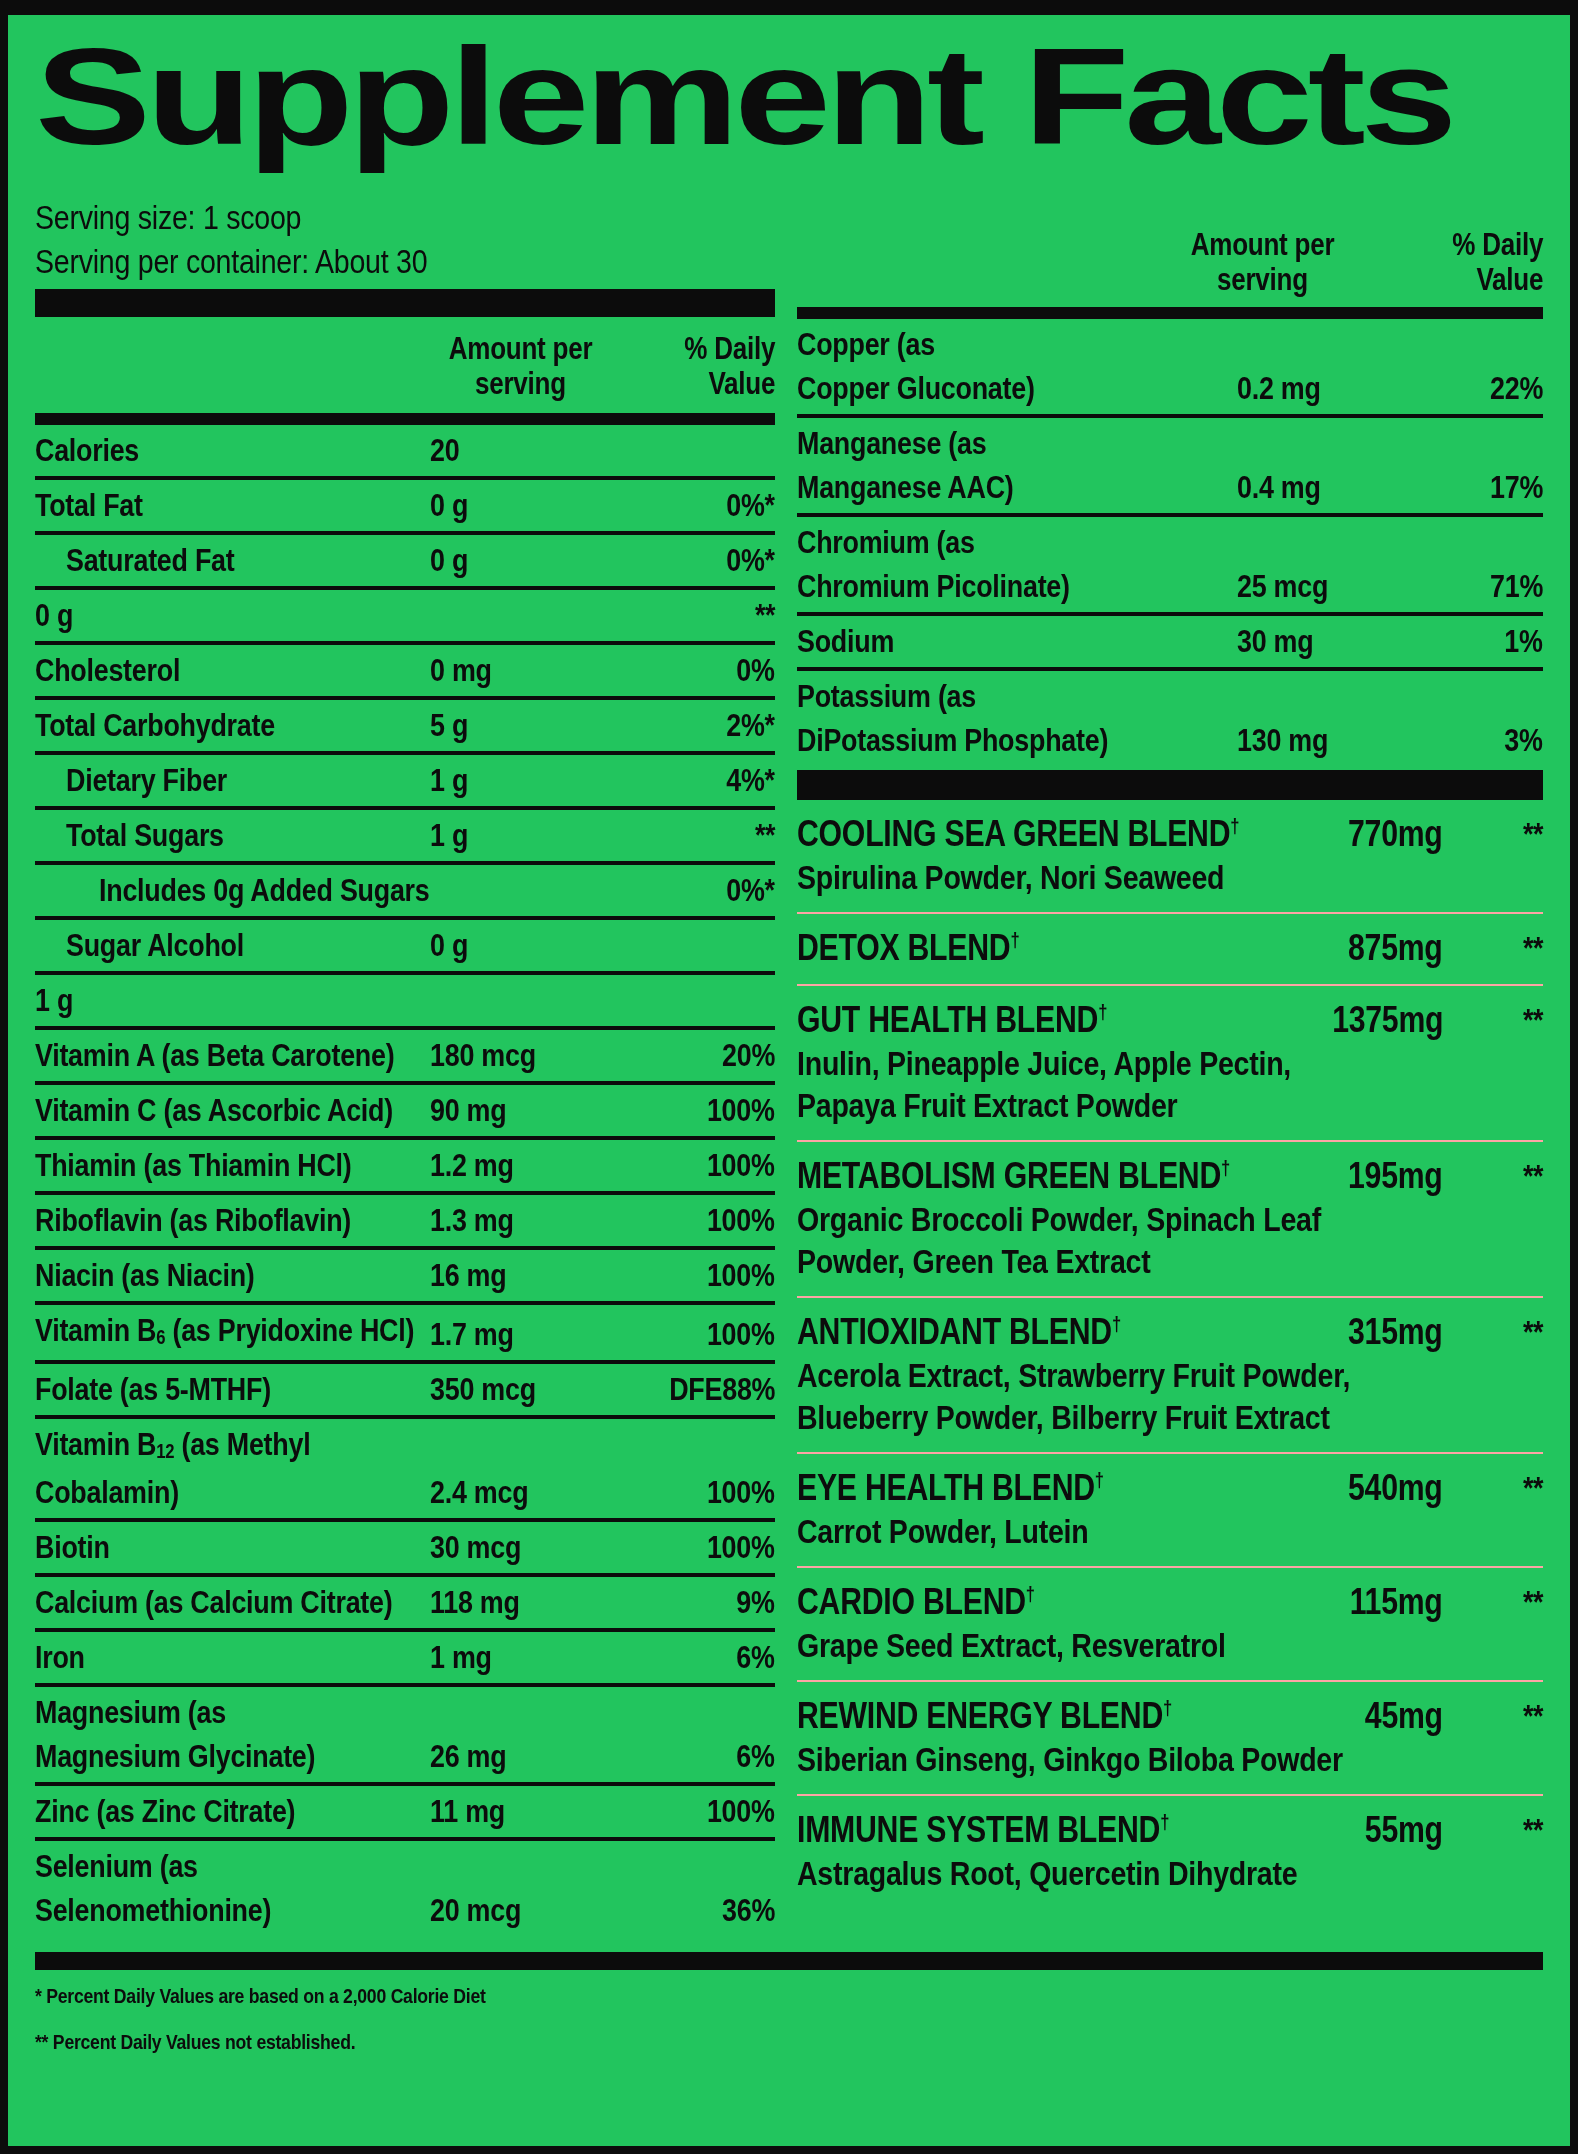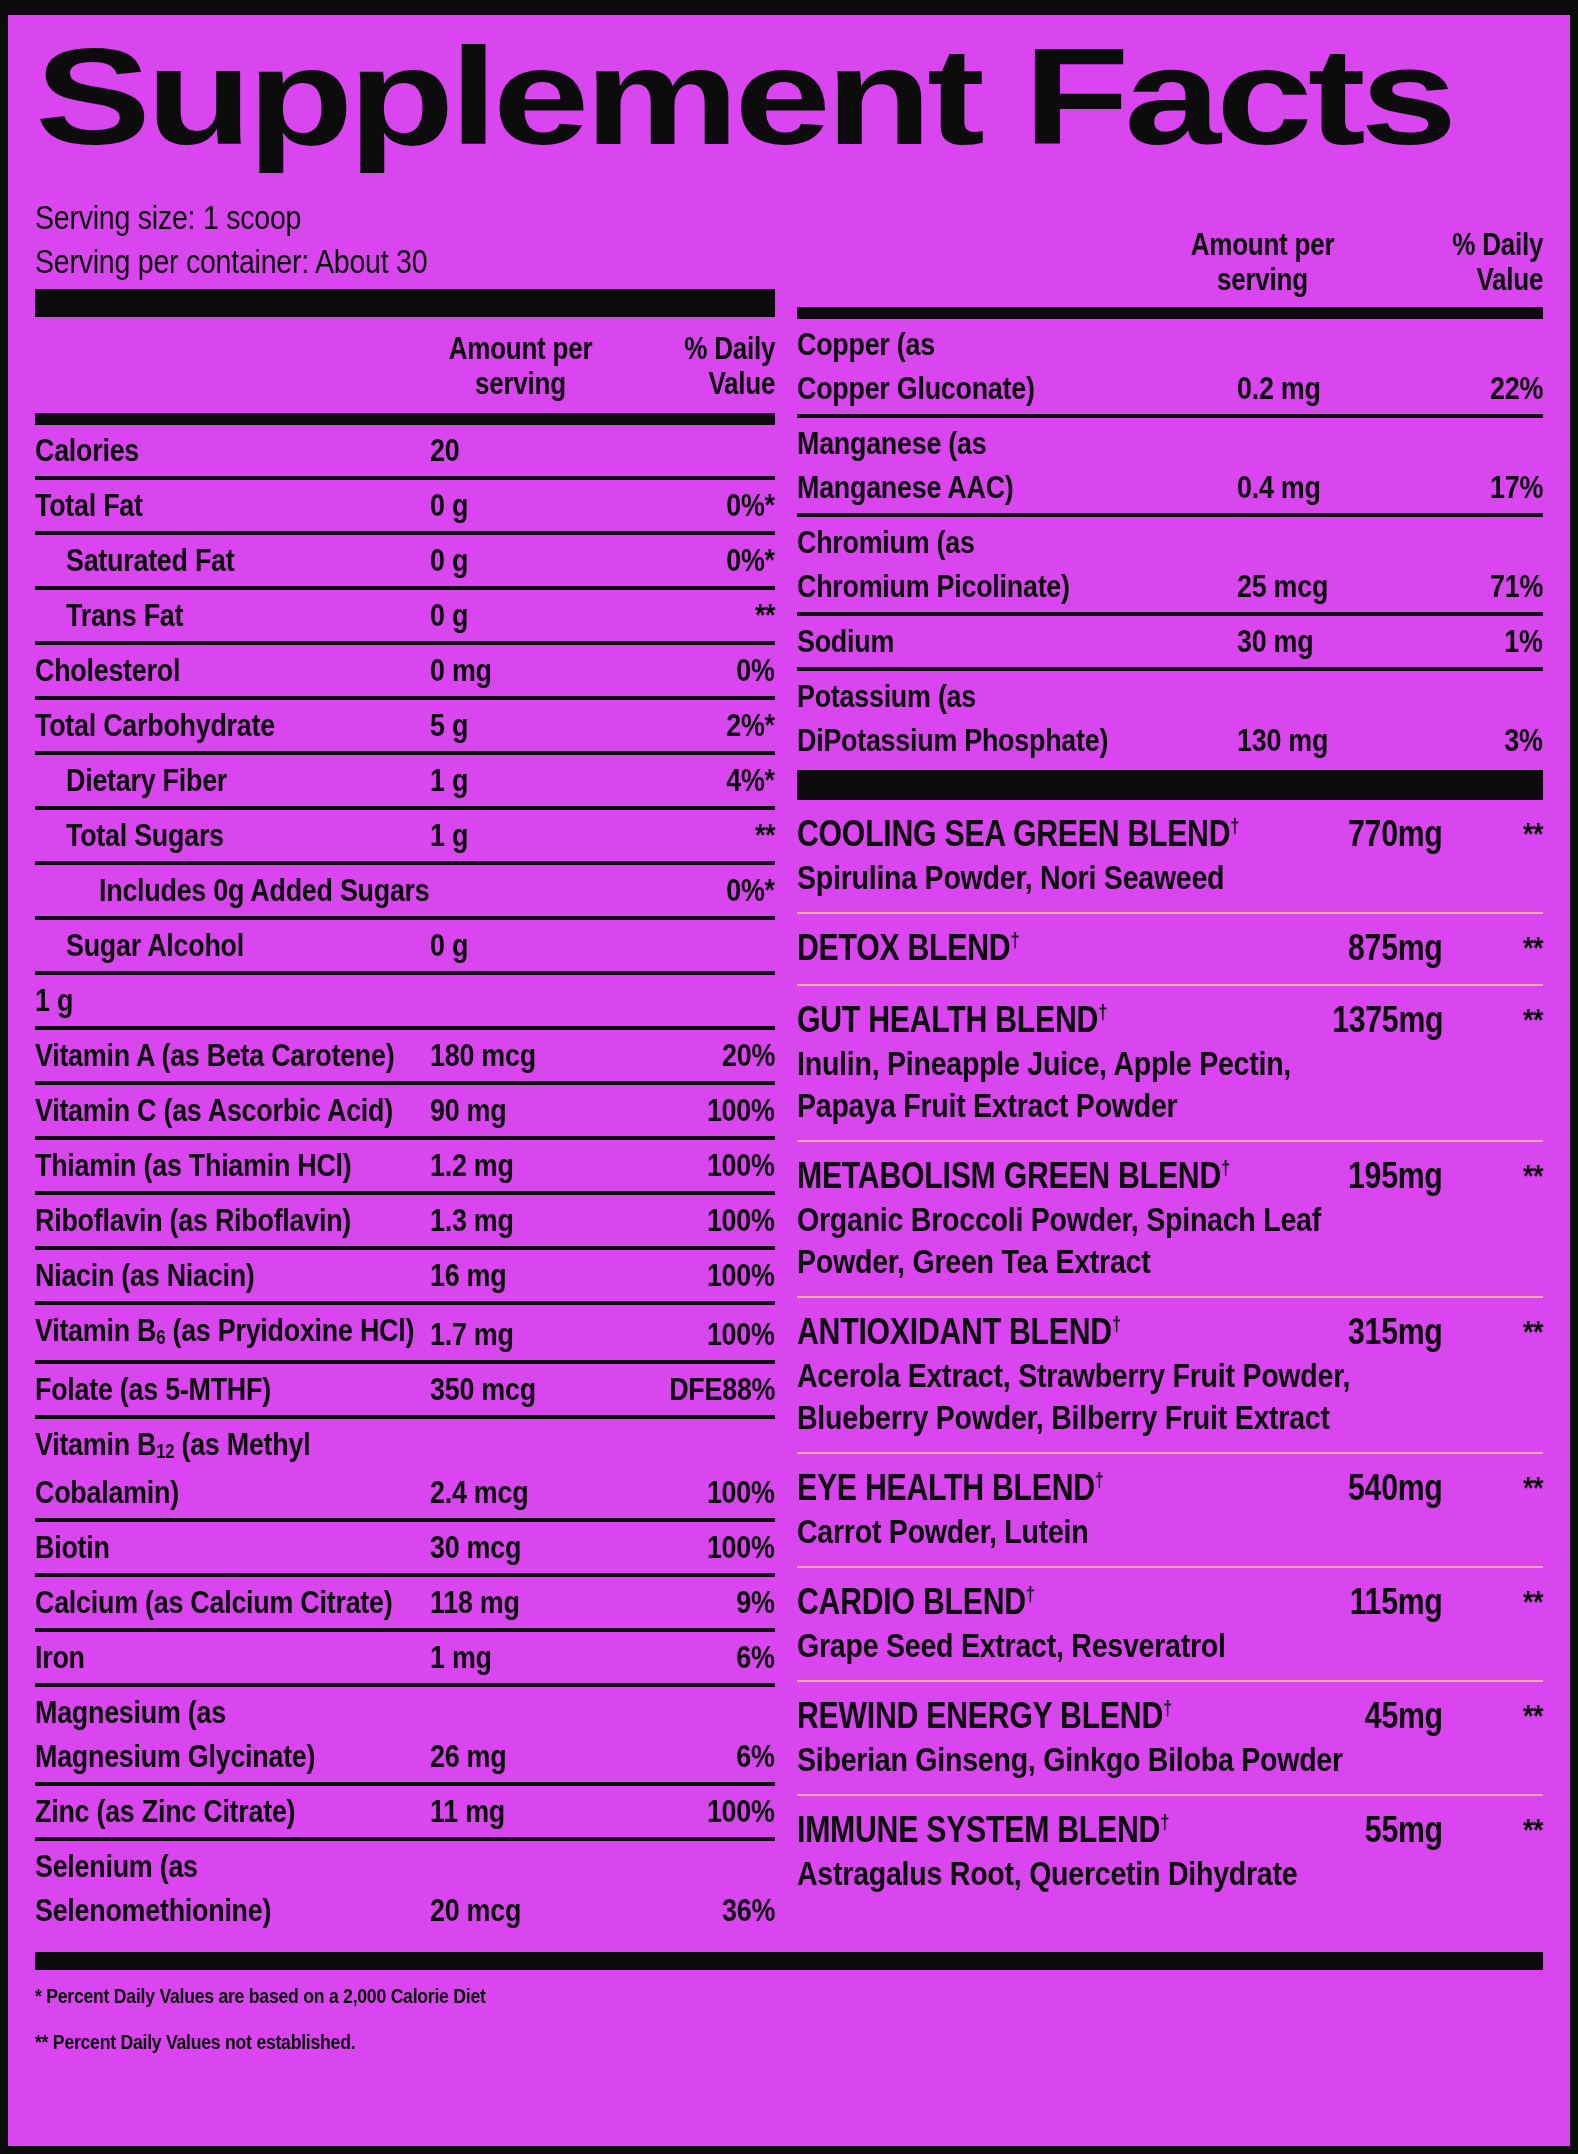--- a/index.html
+++ b/index.html
@@ -1,19 +1,19 @@
 <!DOCTYPE html>
 <html><head>
 <meta charset="utf-8">
 <style>
   * { margin:0; padding:0; box-sizing:border-box; }
   html,body { background:#fff; }
   body { font-family:"Liberation Sans", sans-serif; color:#0c0c0c; }
 
-  .label{ width:1578px; height:2154px; background:#d946ef; border:8px solid #0c0c0c;
+  .label{ width:1578px; height:2154px; background:#22c55e; border:8px solid #0c0c0c;
           border-top-width:15px; padding:0 27px; overflow:hidden; }
 
   
   .cond{ display:inline-block; transform:scaleX(.84); transform-origin:0 100%;
          white-space:pre; letter-spacing:-.3px; }
   .cond.c{ transform-origin:50% 100%; text-align:center; }
   .cond.r{ transform-origin:100% 100%; text-align:right; }
 
   .title{ font-size:137px; font-weight:700; line-height:1.02; margin-top:12px; white-space:nowrap; }
   .title .stretch{ display:inline-block; transform:scaleX(1.27); transform-origin:0 50%;
@@ -97,21 +97,20 @@
             <div class="cl ind0"><span class="cond">Total Fat</span></div>
             <div class="ca"><span class="cond">0 g</span></div>
             <div class="cd"><span class="cond r">0%*</span></div>
           </div>
           <div class="row line">
             <div class="cl ind1"><span class="cond">Saturated Fat</span></div>
             <div class="ca"><span class="cond">0 g</span></div>
             <div class="cd"><span class="cond r">0%*</span></div>
           </div>
           <div class="row line">
-            <div class="cl ind1"><span class="cond">Trans Fat</span></div>
             <div class="ca"><span class="cond">0 g</span></div>
             <div class="cd"><span class="cond r">**</span></div>
           </div>
           <div class="row line">
             <div class="cl ind0"><span class="cond">Cholesterol</span></div>
             <div class="ca"><span class="cond">0 mg</span></div>
             <div class="cd"><span class="cond r">0%</span></div>
           </div>
           <div class="row line">
             <div class="cl ind0"><span class="cond">Total Carbohydrate</span></div>

